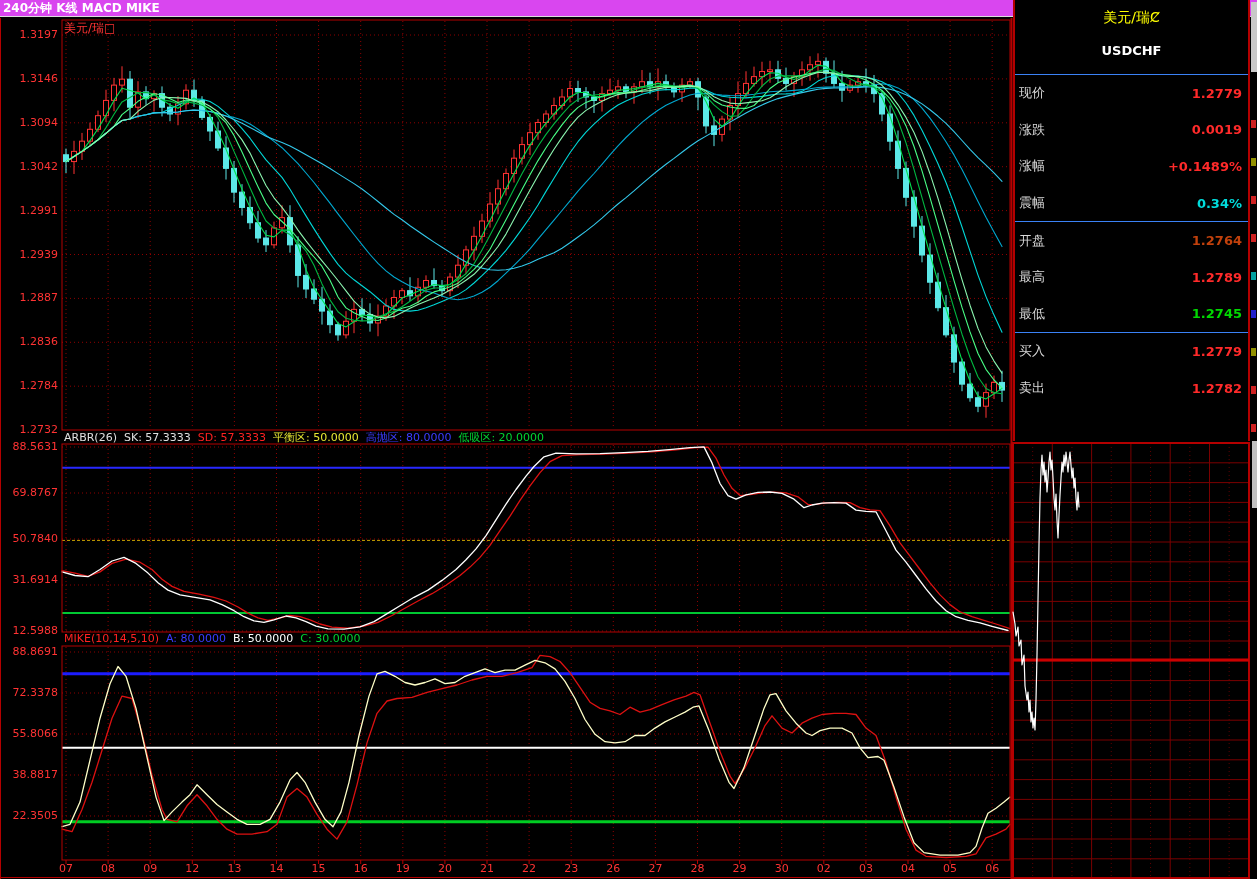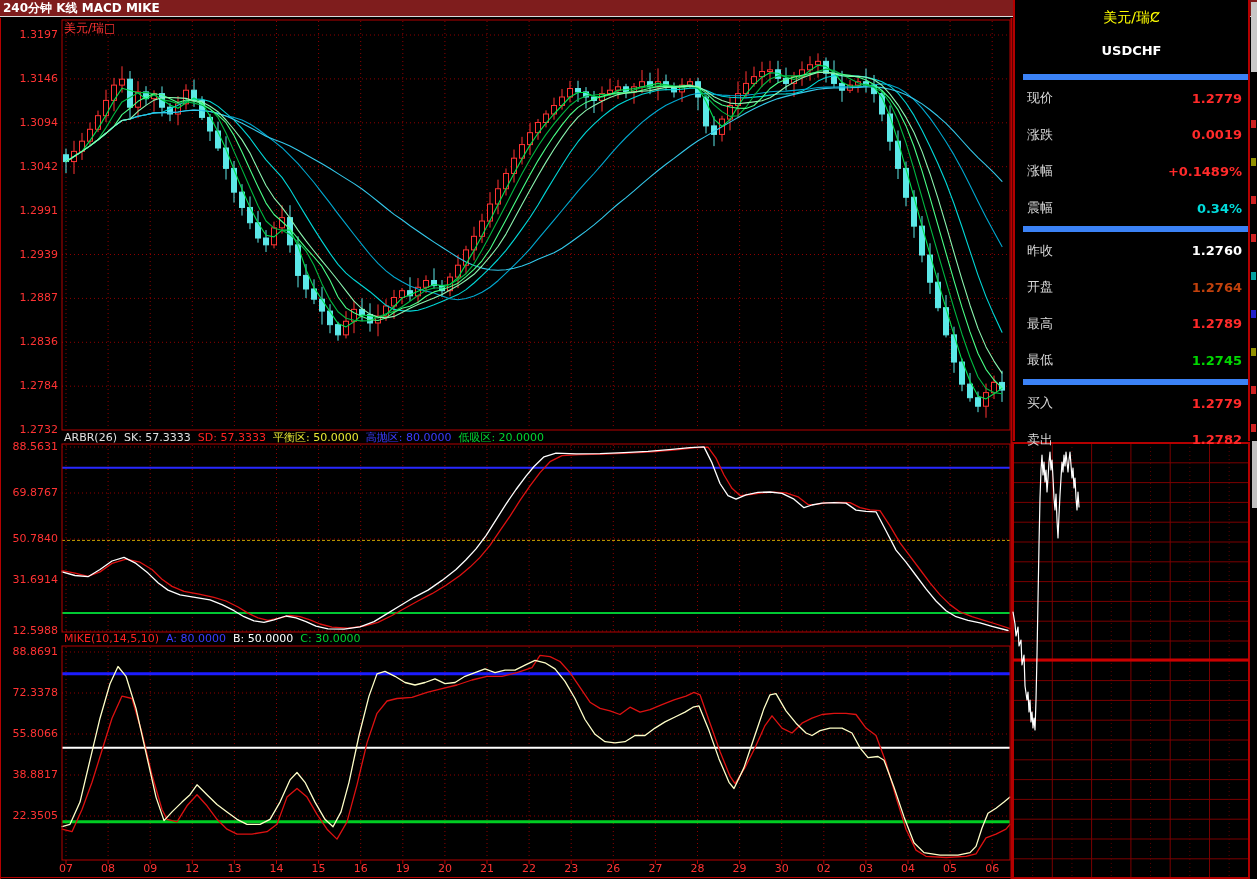--- a/index.html
+++ b/index.html
@@ -1,34 +1,34 @@
 <!DOCTYPE html>
 <html><head>
 <meta charset="utf-8">
 <style>
   html,body{margin:0;padding:0;background:#000;}
   body{width:1257px;height:879px;position:relative;overflow:hidden;
        font-family:"DejaVu Sans","Liberation Sans",sans-serif;}
-  #titlebar{left:0;top:0;width:1257px;height:17px;background:#7f1d1d;color:#fff;
+  #titlebar{left:0;top:0;width:1257px;height:17px;background:#d946ef;color:#fff;
             font-size:12px;font-weight:bold;line-height:17px;padding-left:3px;
             box-sizing:border-box;border-bottom:1px solid #dcdcdc;z-index:5;}
   #gfx{position:absolute;left:0;top:0;z-index:1;}
   .ylab{position:absolute;font-size:11px;color:#ff3333;width:52px;text-align:right;
         z-index:3;line-height:12px;}
   .xlab{position:absolute;font-size:11px;color:#ff3333;width:26px;text-align:center;
         z-index:3;line-height:12px;}
   .hdr{position:absolute;font-size:11px;white-space:nowrap;z-index:3;line-height:13px;}
   .hdr span{margin-right:7px;}
   #symlabel{position:absolute;left:64px;top:20px;font-size:12px;color:#ff3333;z-index:3;}
   
   #quote{position:absolute;left:1013px;top:0;width:237px;height:441px;background:#000;
          border-left:2px solid #b40000;border-right:2px solid #b40000;box-sizing:border-box;z-index:4;}
   .qtitle-cn{color:#ffff00;font-size:14px;text-align:center;margin-top:9px;height:20px;}
   .qtitle-en{color:#ffffff;font-size:13px;font-weight:bold;text-align:center;margin-top:14px;height:18px;}
-  .qgroup{border-top:6px solid #3b82f6;margin-left:8px;}
+  .qgroup{border-top:1px solid #3b82f6;}
   .qg1{margin-top:13px;}
   .qrow{height:36.6px;display:flex;align-items:center;justify-content:space-between;
         padding:0 6px 0 4px;}
   .qlabel{color:#d8d8d8;font-size:13px;}
   .qval{font-size:13px;font-weight:bold;}
   
   .hot{position:absolute;z-index:6;background:transparent;}
   #sliver-scroll-top{position:absolute;left:1251px;top:2px;width:6px;height:70px;background:#c8c8c8;z-index:4;}
   #sliver-scroll-mid{position:absolute;left:1252px;top:441px;width:5px;height:67px;background:#c0c0c0;z-index:4;}
 </style>
@@ -483,24 +483,20 @@
         <span class="qlabel">涨幅</span>
         <span class="qval" style="color: rgb(255, 42, 42);">+0.1489%</span>
       </div>
     <div class="qrow">
         <span class="qlabel">震幅</span>
         <span class="qval" style="color: rgb(0, 220, 220);">0.34%</span>
       </div>
   </div>
   <div class="qgroup">
     <div class="qrow">
-        <span class="qlabel">昨收</span>
-        <span class="qval" style="color: rgb(255, 255, 255);">1.2760</span>
-      </div>
-    <div class="qrow">
         <span class="qlabel">开盘</span>
         <span class="qval" style="color: #c2410c;">1.2764</span>
       </div>
     <div class="qrow">
         <span class="qlabel">最高</span>
         <span class="qval" style="color: rgb(255, 42, 42);">1.2789</span>
       </div>
     <div class="qrow">
         <span class="qlabel">最低</span>
         <span class="qval" style="color: rgb(0, 216, 0);">1.2745</span>

